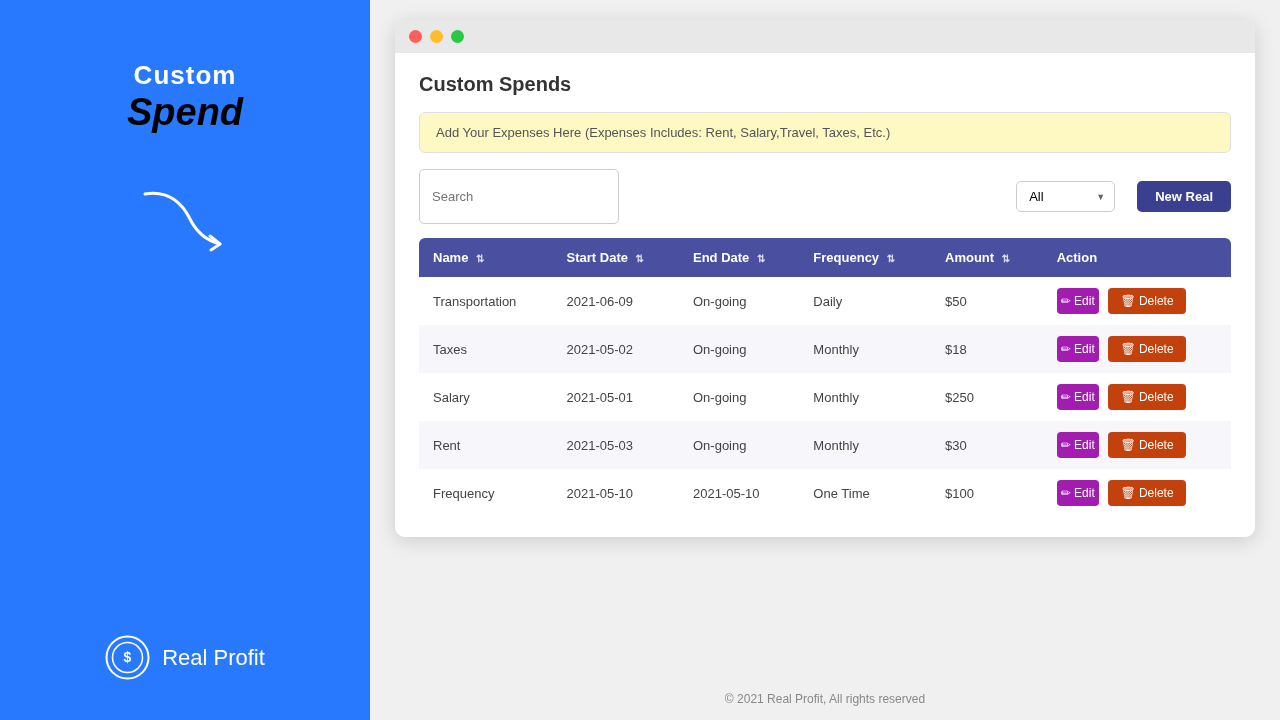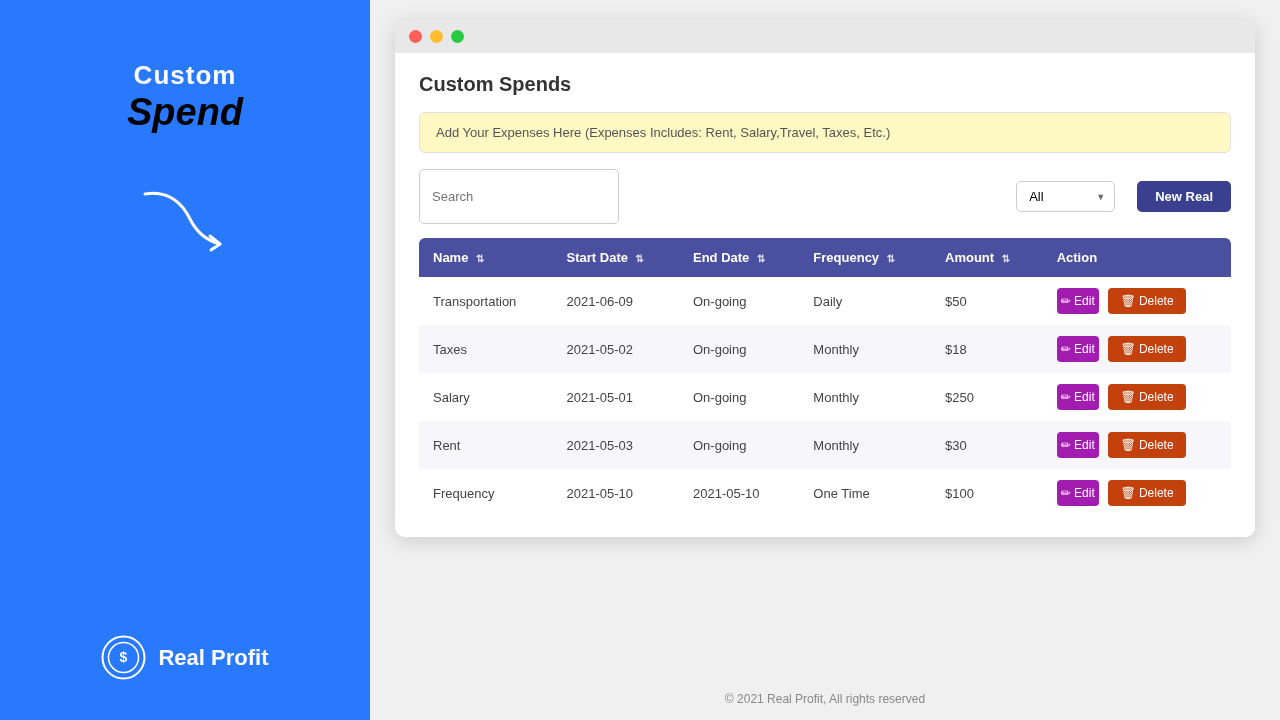--- a/index.html
+++ b/index.html
@@ -71,21 +71,21 @@
     }
 
     .brand-logo {
       width: 45px;
       height: 45px;
     }
 
     .brand-name {
       color: #ffffff;
       font-size: 22px;
-      font-weight: 700;
+      font-weight: 400;
     }
 
     
     .right-panel {
       flex: 1;
       background: #f0f0f0;
       display: flex;
       flex-direction: column;
       align-items: center;
       padding: 20px;

